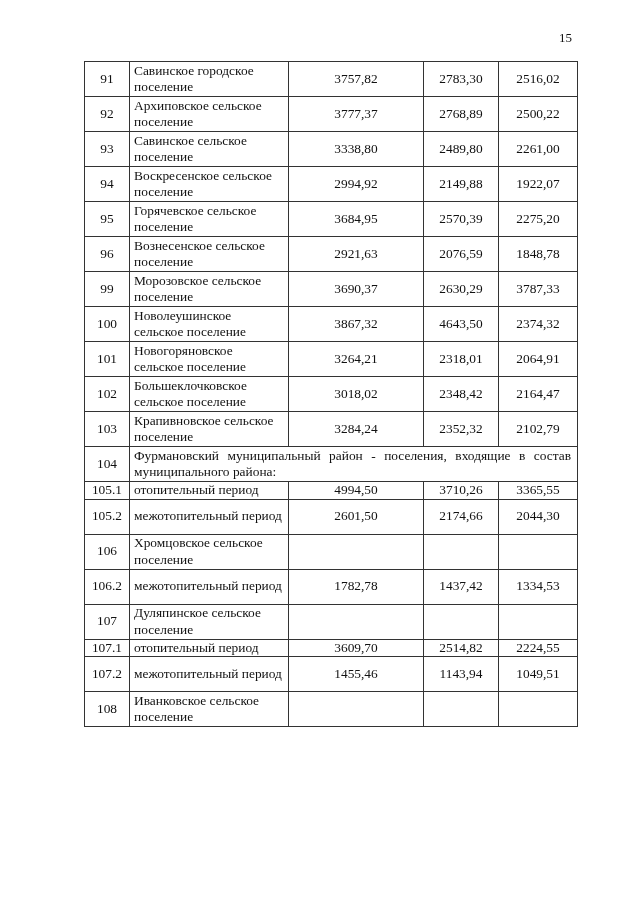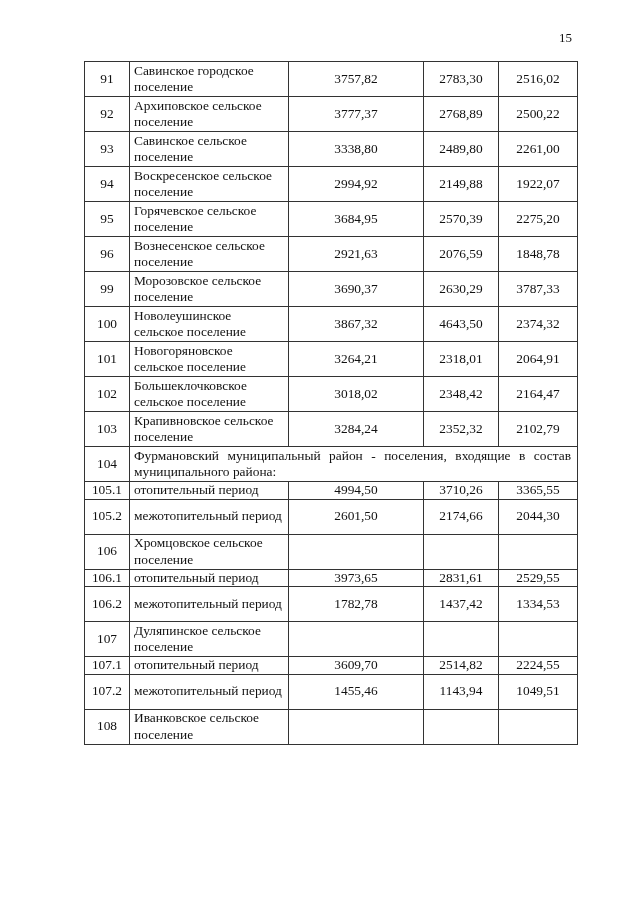--- a/index.html
+++ b/index.html
@@ -127,27 +127,20 @@
         <td class="val">2174,66</td>
         <td class="val">2044,30</td>
       </tr>
       <tr class="two">
         <td class="num">106</td>
         <td class="name">Хромцовское сельское поселение</td>
         <td class="val"></td>
         <td class="val"></td>
         <td class="val"></td>
       </tr>
-      <tr class="one">
-        <td class="num">106.1</td>
-        <td class="name">отопительный период</td>
-        <td class="val">3973,65</td>
-        <td class="val">2831,61</td>
-        <td class="val">2529,55</td>
-      </tr>
       <tr class="two">
         <td class="num">106.2</td>
         <td class="name">межотопительный период</td>
         <td class="val">1782,78</td>
         <td class="val">1437,42</td>
         <td class="val">1334,53</td>
       </tr>
       <tr class="two">
         <td class="num">107</td>
         <td class="name">Дуляпинское сельское поселение</td>

